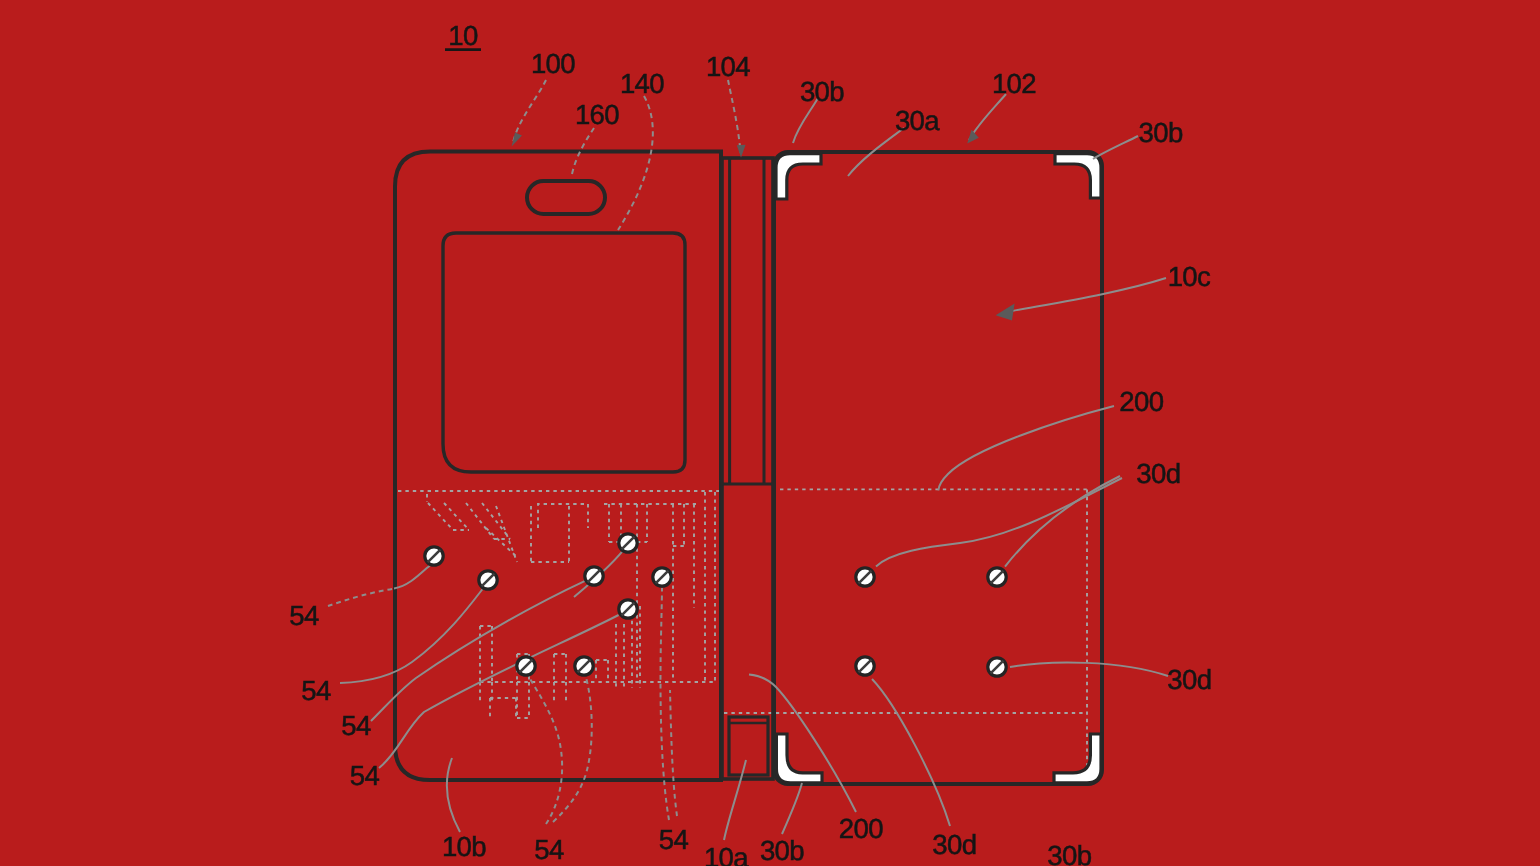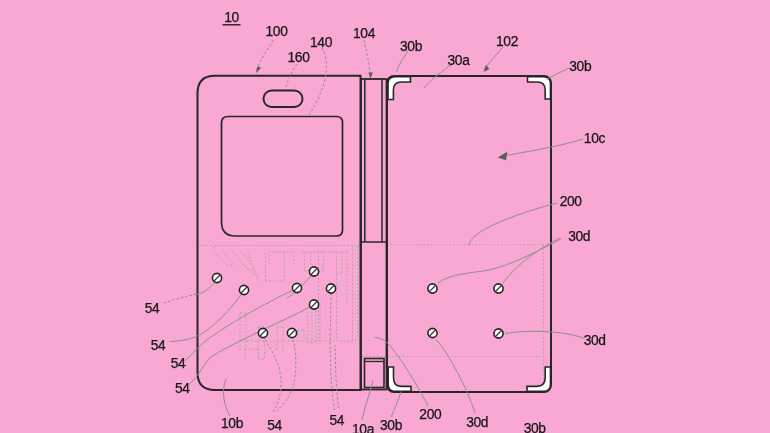--- a/index.html
+++ b/index.html
@@ -1,16 +1,16 @@
 <!DOCTYPE html>
 <html><head>
 <meta charset="utf-8">
 <style>
 html,body{margin:0;padding:0;background:#ffffff;}
-#wrap{position:relative;width:770px;height:433px;background:#f9a8d4;overflow:hidden;}
+#wrap{position:relative;width:770px;height:433px;background:#b91c1c;overflow:hidden;}
 text{font-family:"Liberation Sans",sans-serif;font-size:13.8px;fill:#151515;letter-spacing:-0.3px;stroke:#151515;stroke-width:0.25px;}
 </style>
 </head>
 <body>
 <div id="wrap">
 <svg style="filter:blur(0.32px)" width="770" height="433" viewBox="0 0 770 433">
 
   <g stroke="#a4a4a4" stroke-width="0.95" fill="none" stroke-dasharray="1.7,2.0">
 
     <path d="M199,245.5 H360"></path>

